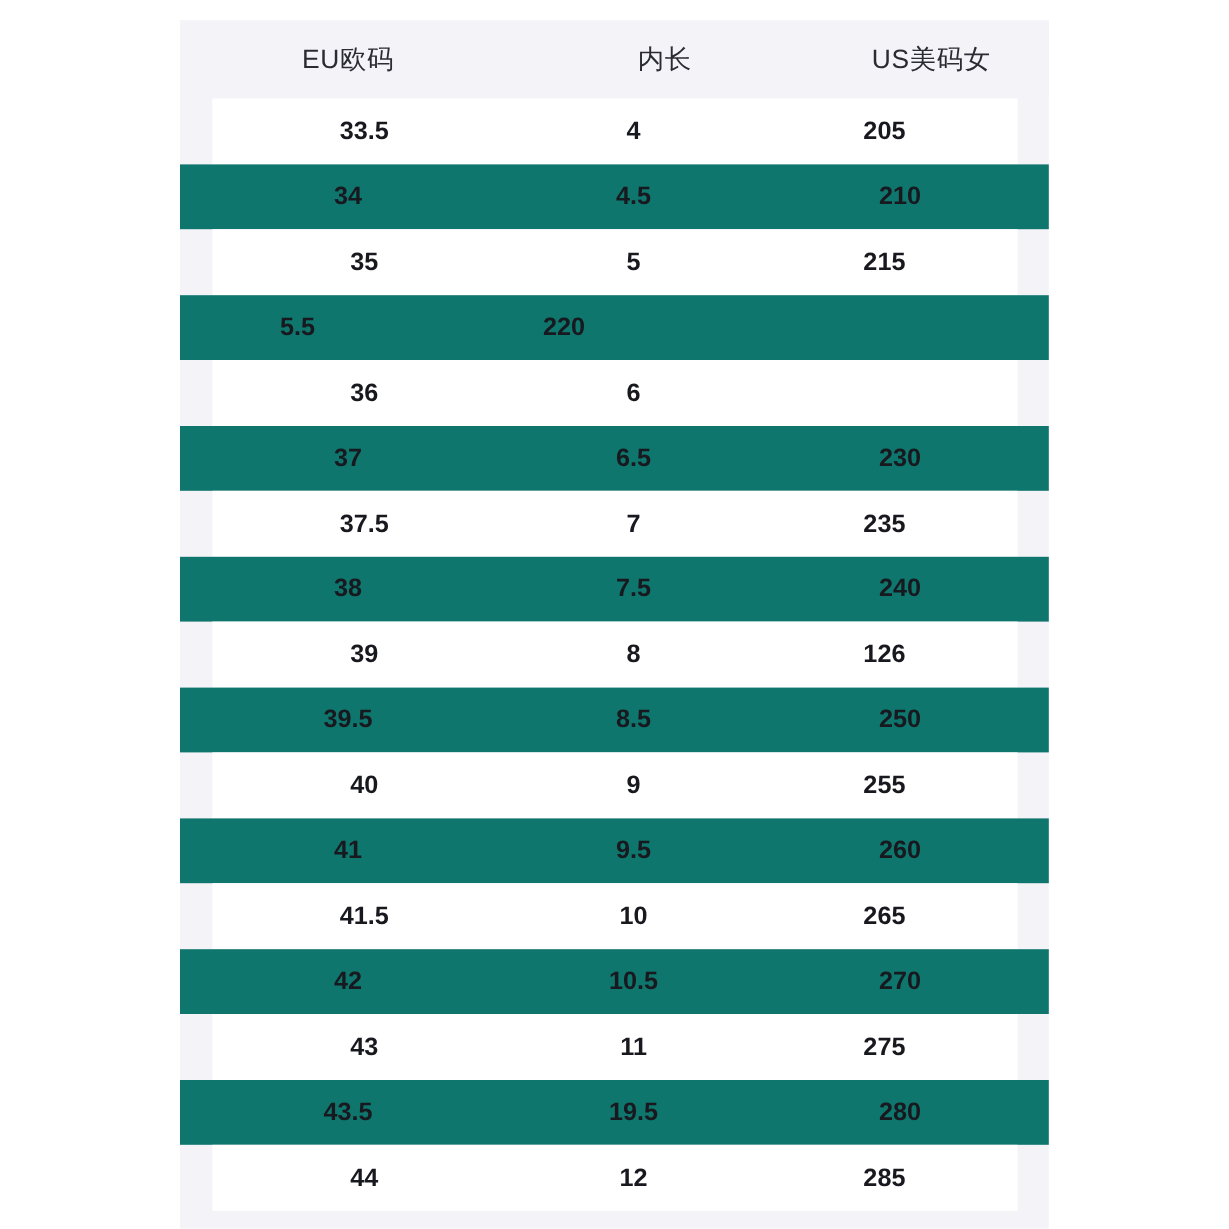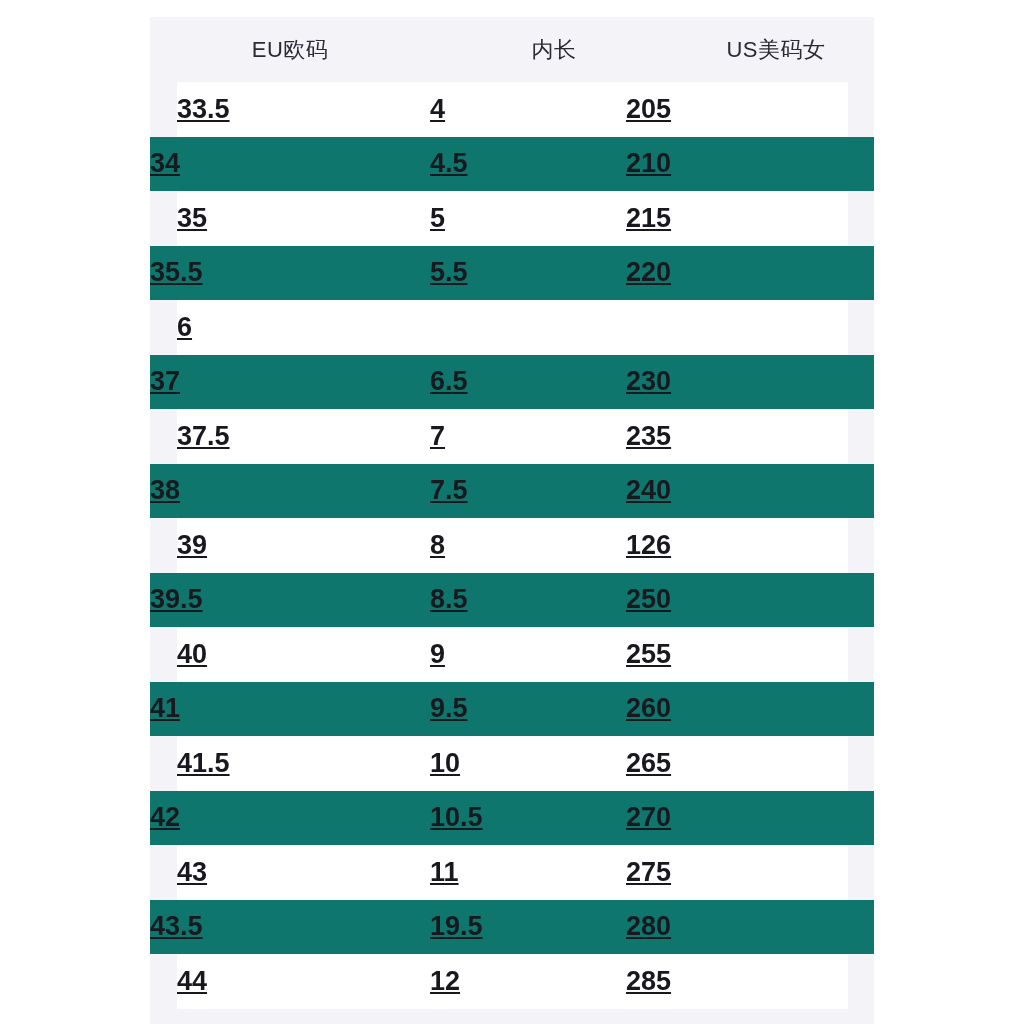--- a/index.html
+++ b/index.html
@@ -68,25 +68,25 @@
     width: 671px;
     margin-left: 27px;
   }
   .row.row-tint {
     background: #0f766e;
     width: 724px;
     margin-left: 0;
   }
 
   .row .cell {
-    font-size: 27px;
+    font-size: 21px;
     font-weight: 700;
     color: #18181f;
+    text-align: center;
     line-height: 1;
-    text-decoration: underline;
   }
 
   
   .col-eu   { width: 280px; }
   .col-us   { width: 196px; }
   .col-len  { width: 248px; }
 
   
   .row-white .col-eu  { width: 253px; }
   .row-white .col-us  { width: 196px; }
@@ -119,25 +119,25 @@
           <div class="cell col-eu">34</div>
           <div class="cell col-us">4.5</div>
           <div class="cell col-len">210</div>
         </div>
         <div class="row row-white">
           <div class="cell col-eu">35</div>
           <div class="cell col-us">5</div>
           <div class="cell col-len">215</div>
         </div>
         <div class="row row-tint">
-          <div class="cell col-eu">35.5</div>
           <div class="cell col-us">5.5</div>
           <div class="cell col-len">220</div>
         </div>
         <div class="row row-white">
+          <div class="cell col-eu">36</div>
           <div class="cell col-us">6</div>
         </div>
         <div class="row row-tint">
           <div class="cell col-eu">37</div>
           <div class="cell col-us">6.5</div>
           <div class="cell col-len">230</div>
         </div>
         <div class="row row-white">
           <div class="cell col-eu">37.5</div>
           <div class="cell col-us">7</div>

